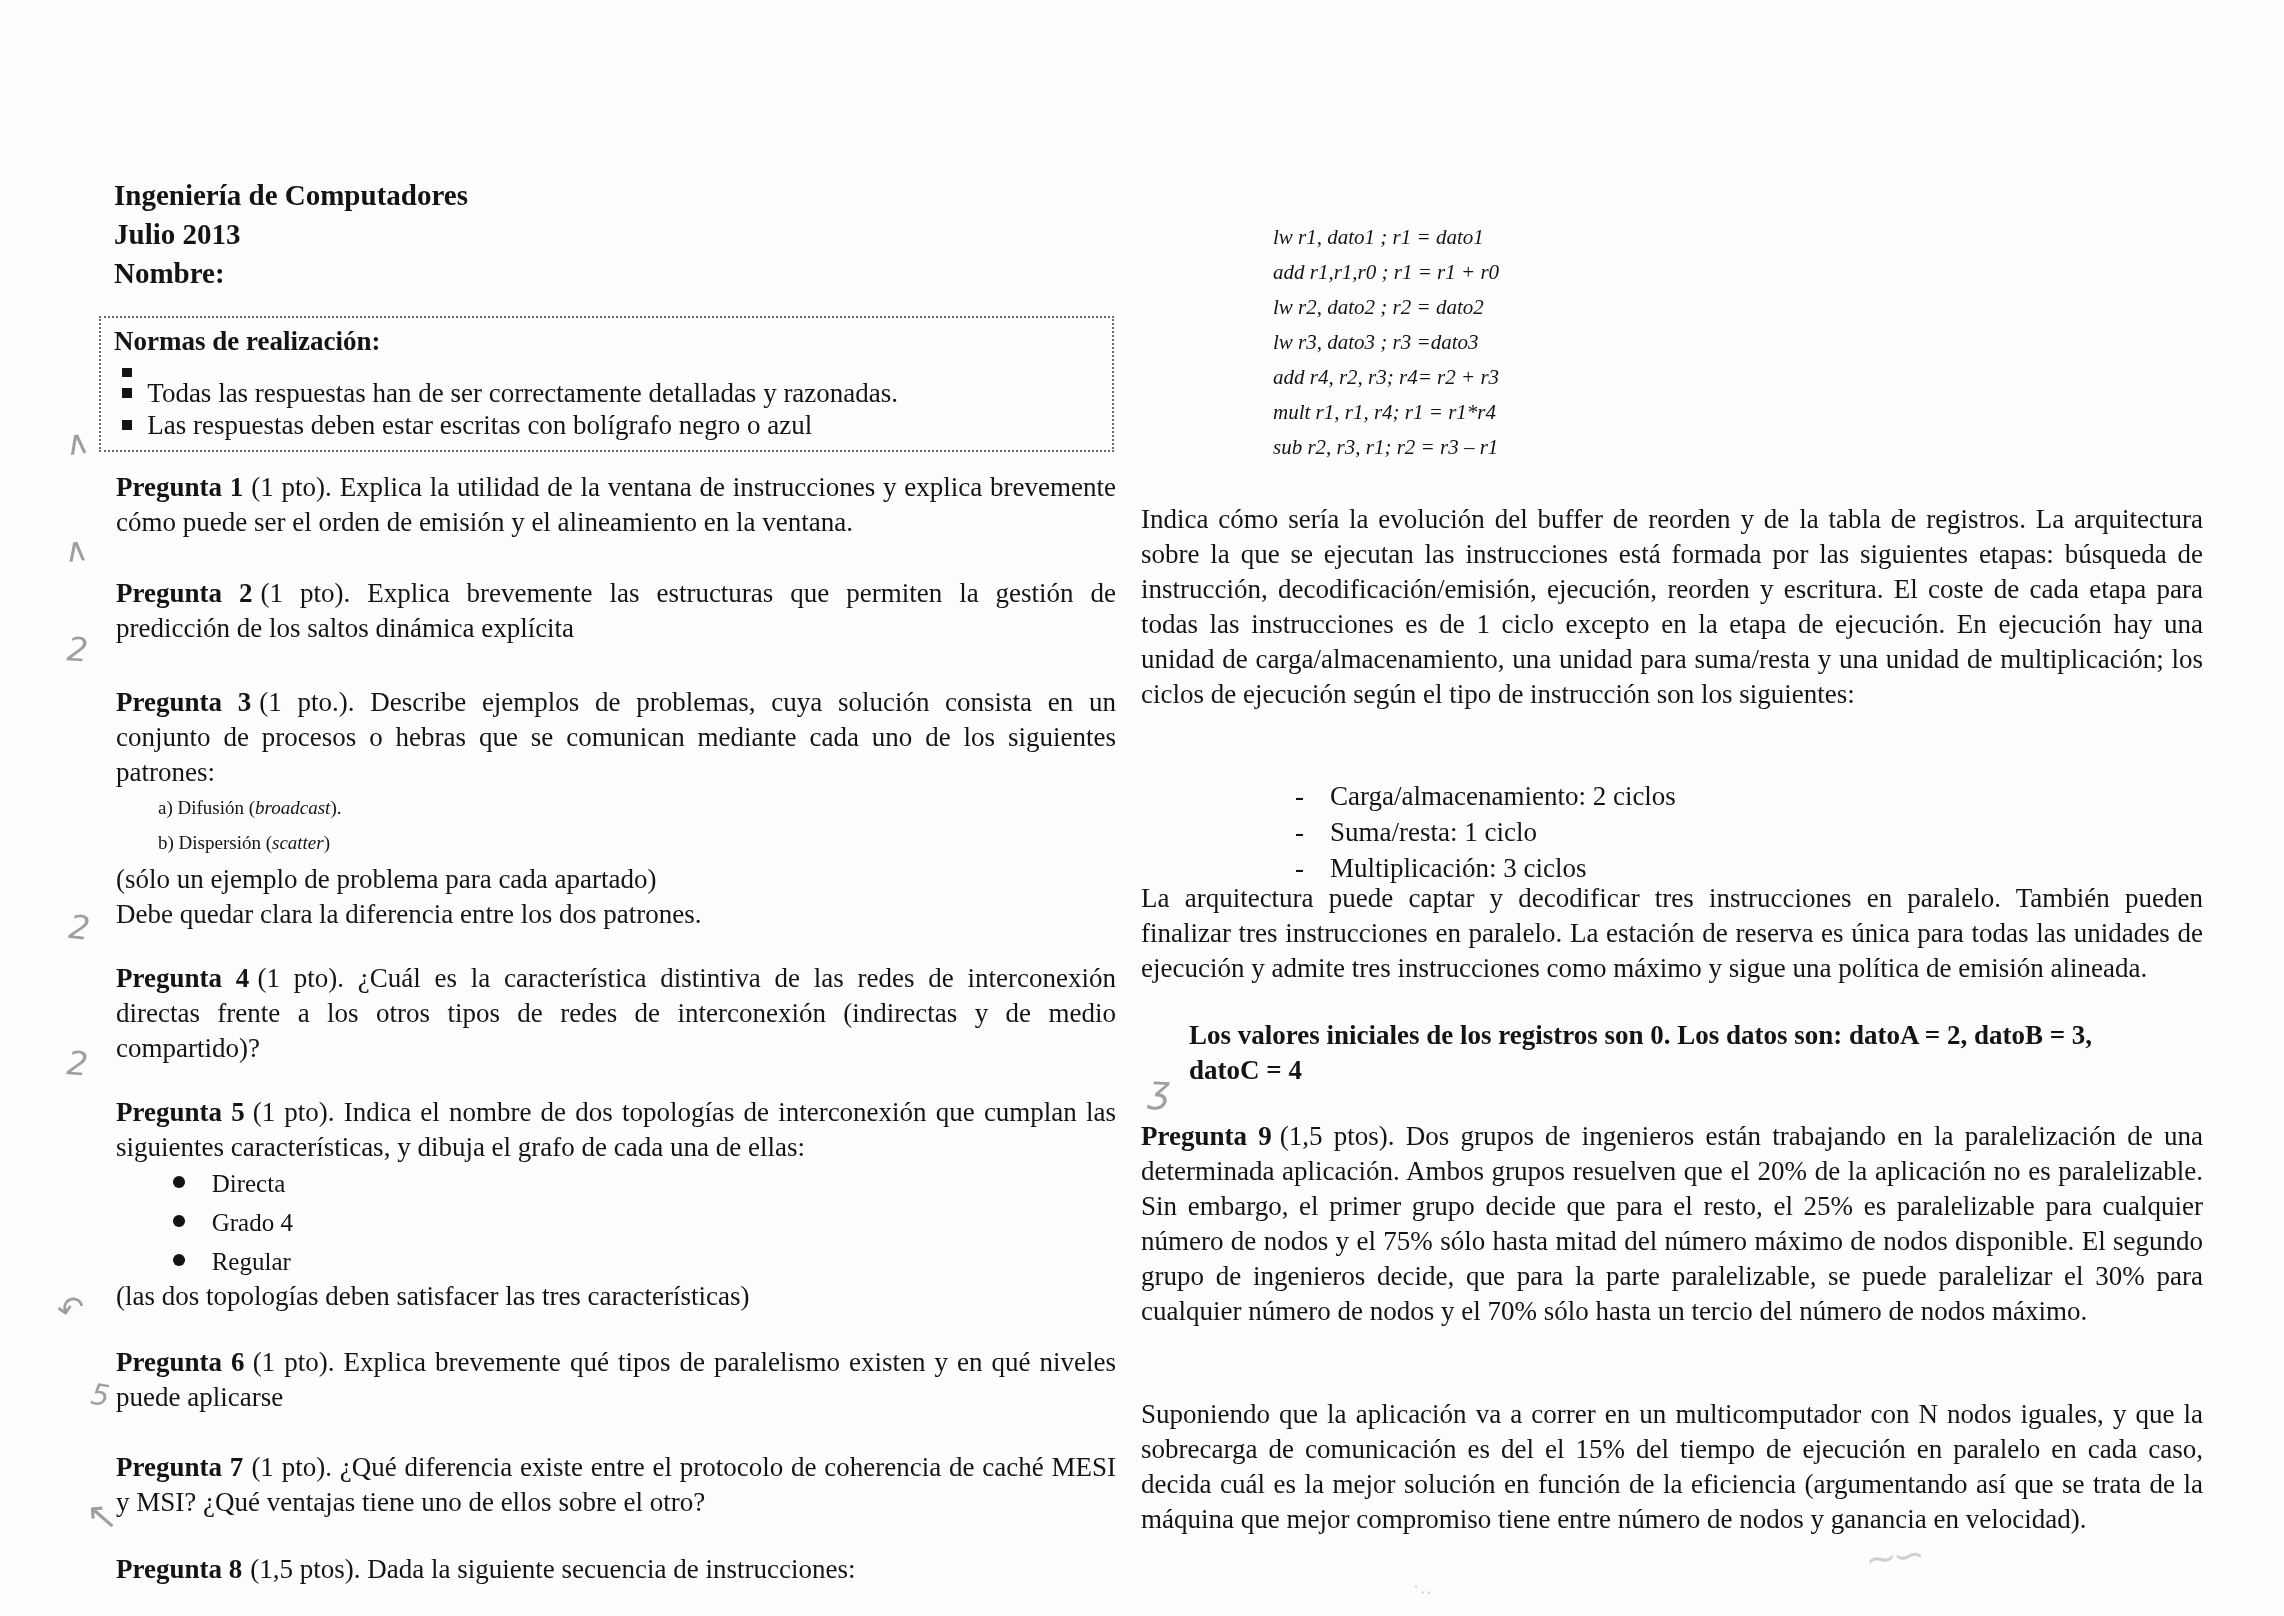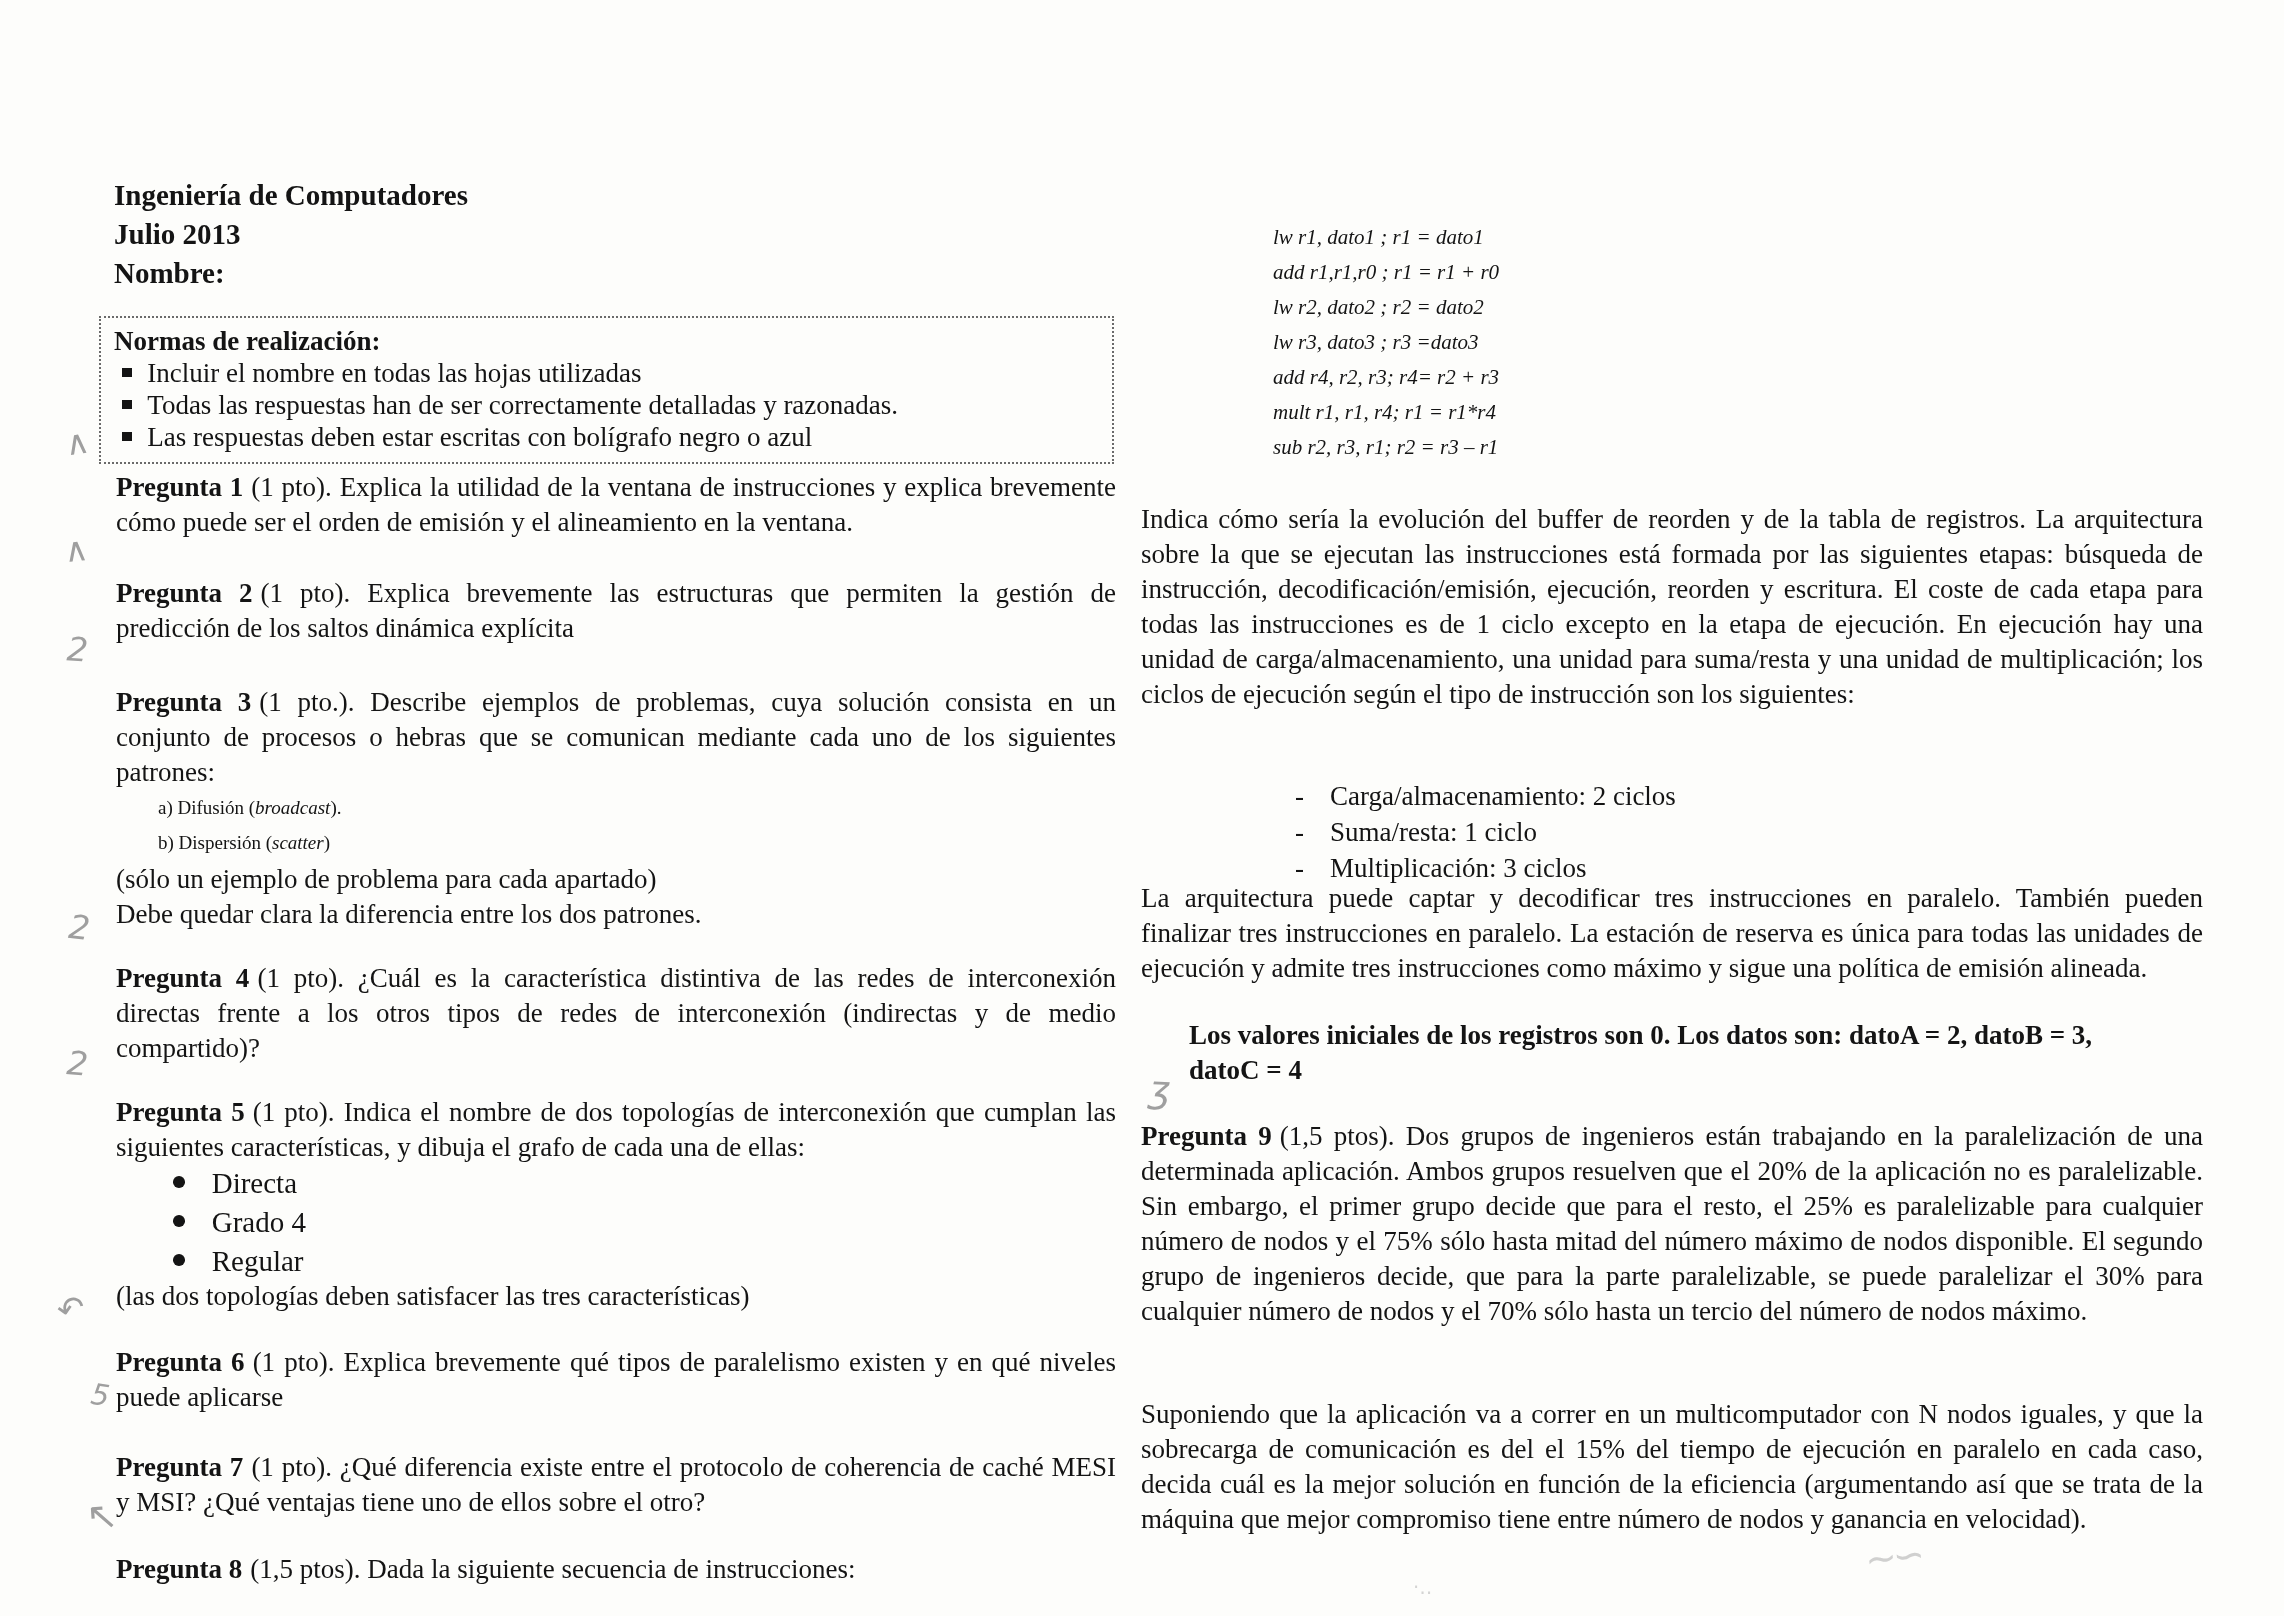--- a/index.html
+++ b/index.html
@@ -22,21 +22,21 @@
     font-size:27px;line-height:32px;
   }
   .normas-title{font-weight:bold;}
   .norma-item{display:flex;align-items:flex-start;}
   .sqbullet{flex:0 0 auto;width:9.8px;height:9.8px;background:#141414;margin:11px 15.7px 0 7.8px;}
   .lpara{left:116px;width:1000px;font-size:27px;line-height:35px;text-align:justify;}
   .qlabel{font-weight:bold;margin-right:0.30em;}
   .subitem{left:158px;font-size:19px;line-height:35px;}
   .it{font-style:italic;}
   .lline{left:116px;font-size:27px;line-height:35px;white-space:nowrap;}
-  .bullet-row{left:173px;display:flex;align-items:flex-start;font-size:29px;line-height:35px;}
+  .bullet-row{left:173px;display:flex;align-items:flex-start;font-size:25px;line-height:35px;}
   .dotbullet{flex:0 0 auto;width:11.7px;height:11.7px;border-radius:50%;background:#141414;margin:10.4px 27px 0 0;}
   
   .code{left:1273px;top:178px;font-size:21px;line-height:35px;font-style:italic;}
   .rpara{left:1141px;width:1062px;font-size:27px;line-height:35px;text-align:justify;}
   .cycles{left:1295px;top:736px;font-size:27px;line-height:36px;}
   .cycle-row{display:flex;align-items:flex-start;}
   .cycle-dash{margin-right:26px;}
   .rline{left:1189px;font-size:27px;line-height:35px;white-space:nowrap;font-weight:bold;}
   
   .mark{
@@ -59,21 +59,20 @@
   <div class="abs hdr">
     <div>Ingeniería de Computadores</div>
     <div>Julio 2013</div>
     <div>Nombre:</div>
   </div>
 
   <div class="abs normas">
     <div class="normas-title">Normas de realización:</div>
     <div class="norma-item">
       <span class="sqbullet"></span>
-      <span>Incluir el nombre en todas las hojas utilizadas</span>
     </div>
     <div class="norma-item">
       <span class="sqbullet"></span>
       <span>Todas las respuestas han de ser correctamente detalladas y razonadas.</span>
     </div>
     <div class="norma-item">
       <span class="sqbullet"></span>
       <span>Las respuestas deben estar escritas con bolígrafo negro o azul</span>
     </div>
   </div>

